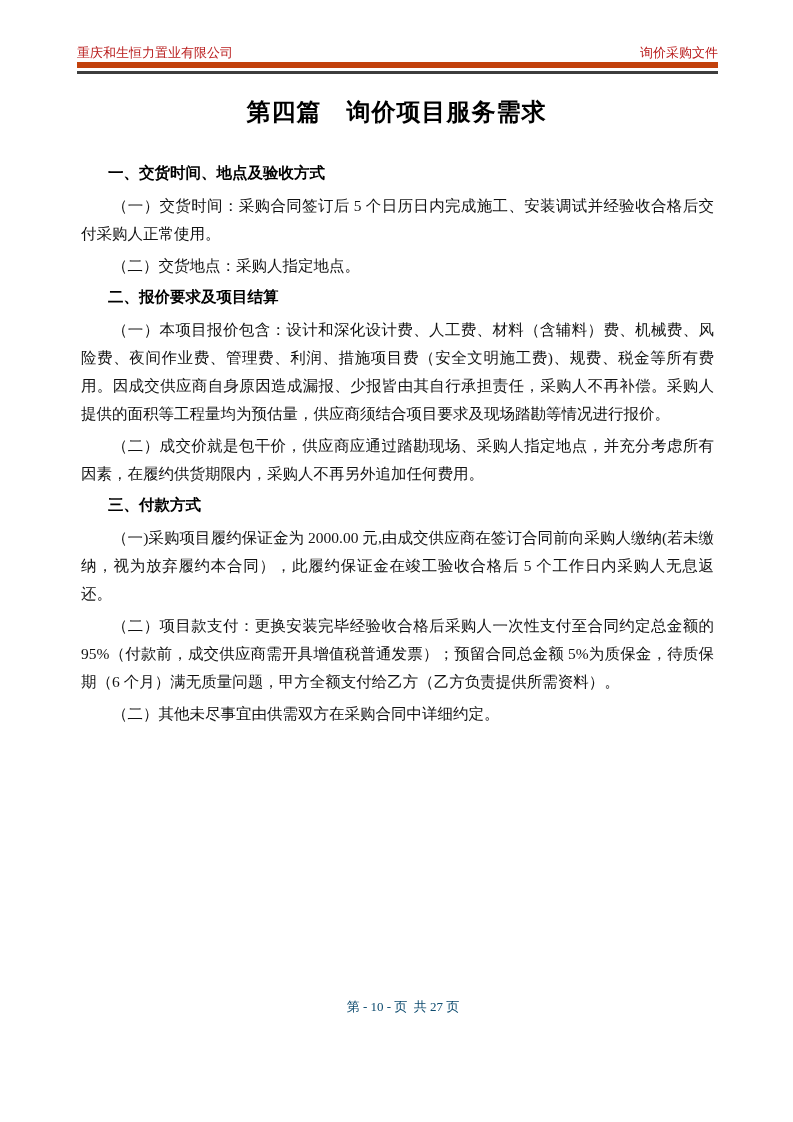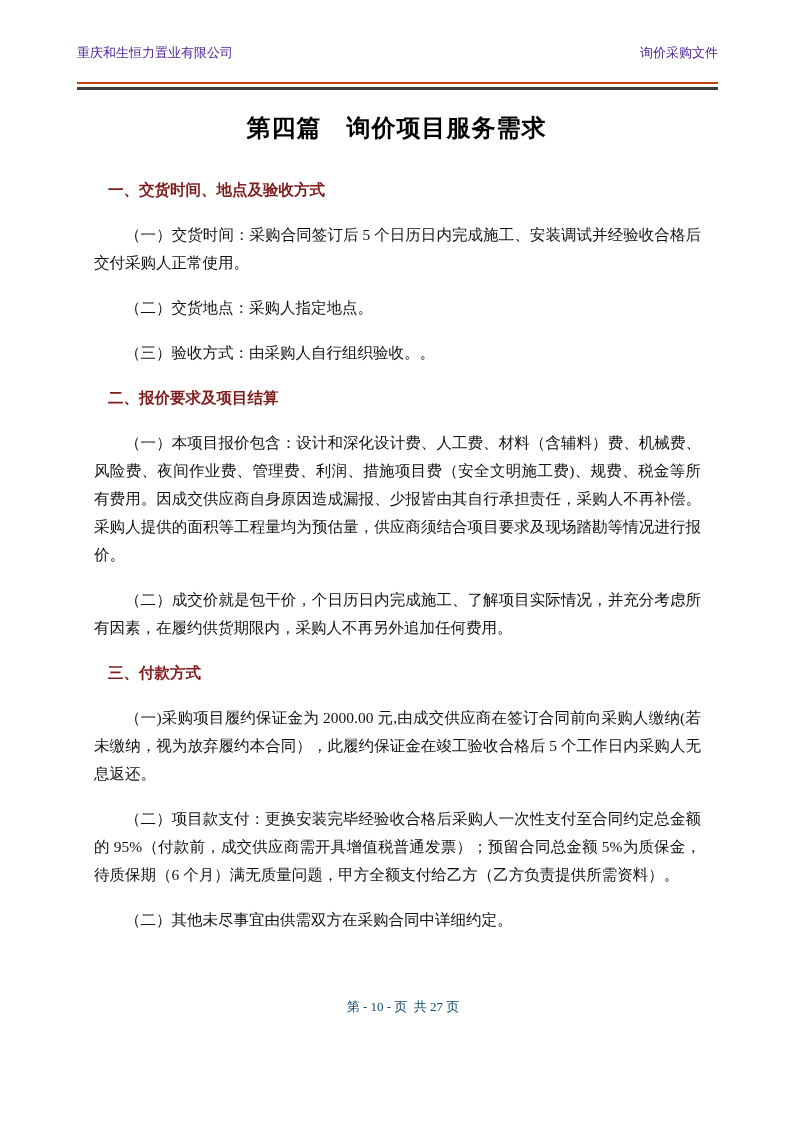--- a/index.html
+++ b/index.html
@@ -18,23 +18,23 @@
   }
   .header {
     margin: 0 75px 0 77px;
     padding-top: 44px;
   }
   .header-row {
     display: flex;
     justify-content: space-between;
     align-items: flex-end;
     font-size: 13px;
-    color: #4c1d95;
-    border-bottom: 2px solid #c2410c;
-    padding-bottom: 20px;
+    color: #b91c1c;
+    border-bottom: 6px solid #c2410c;
+    padding-bottom: 0;
   }
   .rule-thick {
     height: 3px;
     background: #3d3d3d;
     margin-top: 3px;
   }
   h1.doc-title {
     margin: 22px 0 12px 0;
     text-align: center;
     font-size: 24px;
@@ -49,25 +49,25 @@
     line-height: 28px;
     text-align: justify;
     color: #111111;
   }
   h2.sec-heading {
     margin: 1px 0 1px 0;
     font-size: 15.5px;
     line-height: 28px;
     font-weight: bold;
     text-indent: 2em;
-    color: #7f1d1d;
-    font-family: Liberation Sans, sans-serif;
+    color: #000000;
+    font-family: Liberation Mono, monospace;
   }
   p.para {
-    margin: 17px;
+    margin: 4px;
     text-indent: 2em;
   }
   footer.page-footer {
     position: absolute;
     left: 0;
     right: 0;
     bottom: 90px;
     text-align: center;
     font-size: 13px;
     color: #0c4a6e;
@@ -87,25 +87,24 @@
     <div class="rule-thick"></div>
   </div>
 
   <h1 class="doc-title">第四篇　询价项目服务需求</h1>
 
   <main class="doc-body">
 
     <h2 class="sec-heading">一、交货时间、地点及验收方式</h2>
     <p class="para">（一）交货时间：采购合同签订后 5 个日历日内完成施工、安装调试并经验收合格后交付采购人正常使用。</p>
     <p class="para">（二）交货地点：采购人指定地点。</p>
-    <p class="para">（三）验收方式：由采购人自行组织验收。。</p>
 
     <h2 class="sec-heading">二、报价要求及项目结算</h2>
     <p class="para">（一）本项目报价包含：设计和深化设计费、人工费、材料（含辅料）费、机械费、风险费、夜间作业费、管理费、利润、措施项目费（安全文明施工费)、规费、税金等所有费用。因成交供应商自身原因造成漏报、少报皆由其自行承担责任，采购人不再补偿。采购人提供的面积等工程量均为预估量，供应商须结合项目要求及现场踏勘等情况进行报价。</p>
-    <p class="para">（二）成交价就是包干价，个日历日内完成施工、了解项目实际情况，并充分考虑所有因素，在履约供货期限内，采购人不再另外追加任何费用。</p>
+    <p class="para">（二）成交价就是包干价，供应商应通过踏勘现场、采购人指定地点，并充分考虑所有因素，在履约供货期限内，采购人不再另外追加任何费用。</p>
 
     <h2 class="sec-heading">三、付款方式</h2>
     <p class="para">（一)采购项目履约保证金为 2000.00 元,由成交供应商在签订合同前向采购人缴纳(若未缴纳，视为放弃履约本合同），此履约保证金在竣工验收合格后 5 个工作日内采购人无息返还。</p>
     <p class="para">（二）项目款支付：更换安装完毕经验收合格后采购人一次性支付至合同约定总金额的 95%（付款前，成交供应商需开具增值税普通发票）；预留合同总金额 5%为质保金，待质保期（6 个月）满无质量问题，甲方全额支付给乙方（乙方负责提供所需资料）。</p>
 
     <p class="para">（二）其他未尽事宜由供需双方在采购合同中详细约定。</p>
 
   </main>
 
   <footer class="page-footer">

